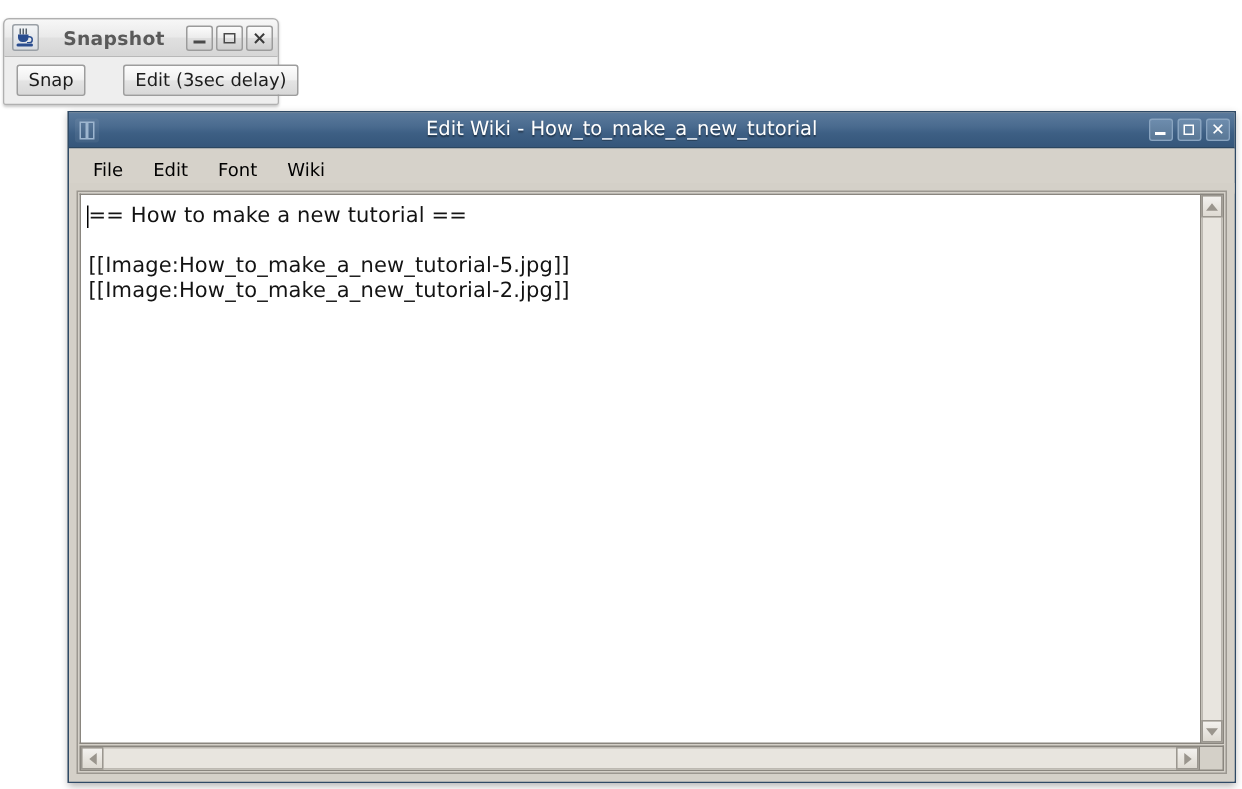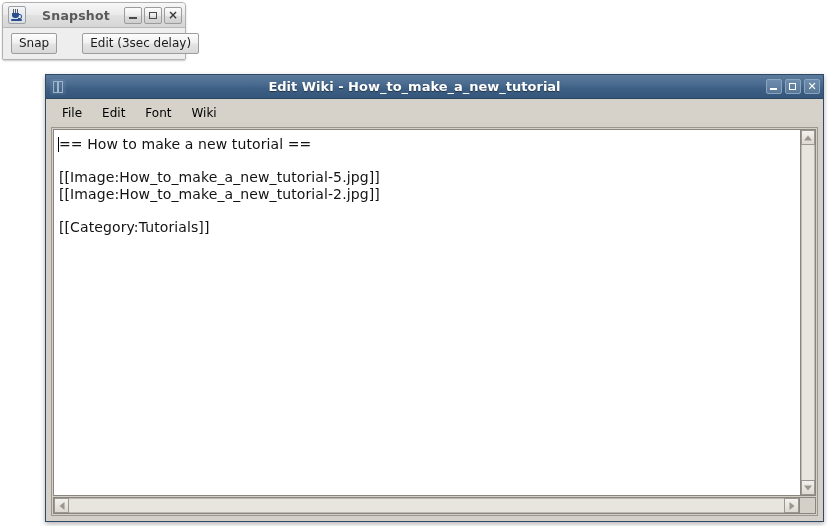--- a/index.html
+++ b/index.html
@@ -12,21 +12,21 @@
     background: #ffffff;
     font-family: "DejaVu Sans", sans-serif;
     overflow: hidden;
     position: relative;
   }
 
   
   #snapshot-window {
     position: absolute;
     left: 2px;
-    top: 2px;
+    top: 12px;
     width: 184px;
     height: 58px;
     background: #eeeeee;
     border: 1px solid #b0b0b0;
     border-radius: 4px 4px 2px 2px;
     box-shadow: 0 1px 2px rgba(0,0,0,0.22);
     box-sizing: border-box;
   }
   #snapshot-titlebar {
     position: relative;
@@ -204,21 +204,21 @@
     top: 3px;
     width: 2px;
     height: 10px;
     background: #9db6cf;
   }
   #editwiki-title-text {
     flex: 1 1 auto;
     text-align: center;
     color: #ffffff;
     font-size: 13px;
-    font-weight: bold;
+    font-weight: normal;
     white-space: nowrap;
     overflow: hidden;
     text-shadow: 0 1px 1px rgba(0,0,0,0.45);
   }
   .blue-winbtn {
     width: 16px;
     height: 15px;
     margin-left: 3px;
     flex: 0 0 auto;
     background: linear-gradient(to bottom, #6d8cad 0%, #5a7896 100%);
@@ -454,21 +454,20 @@
   <div id="editwiki-content">
     <div id="editor-frame">
       <div id="editor-upper">
         <div id="text-area">
           <div id="text-caret"></div>
           <div class="text-line">== How to make a new tutorial ==</div>
           <div class="text-line blank"></div>
           <div class="text-line">[[Image:How_to_make_a_new_tutorial-5.jpg]]</div>
           <div class="text-line">[[Image:How_to_make_a_new_tutorial-2.jpg]]</div>
           <div class="text-line blank"></div>
-          <div class="text-line">[[Category:Tutorials]]</div>
         </div>
         <div id="vscrollbar">
           <div class="sb-arrow">
             <span class="tri tri-up"></span>
           </div>
           <div class="sb-track"></div>
           <div class="sb-arrow">
             <span class="tri tri-down"></span>
           </div>
         </div>

